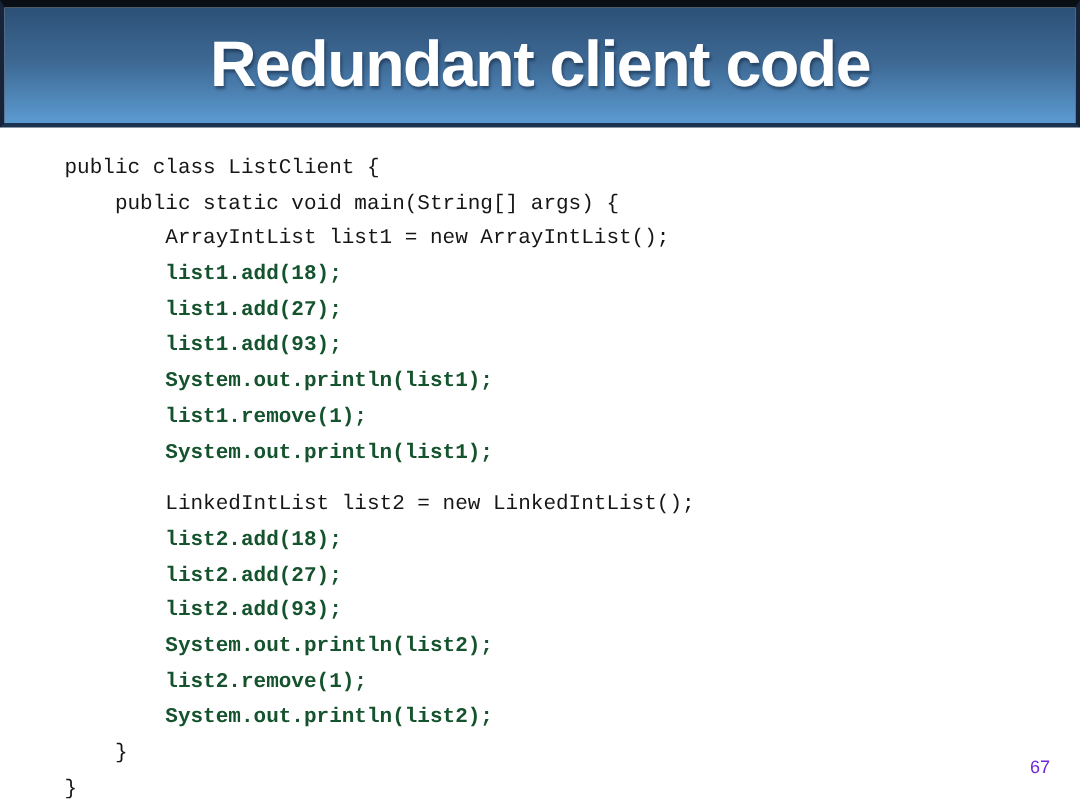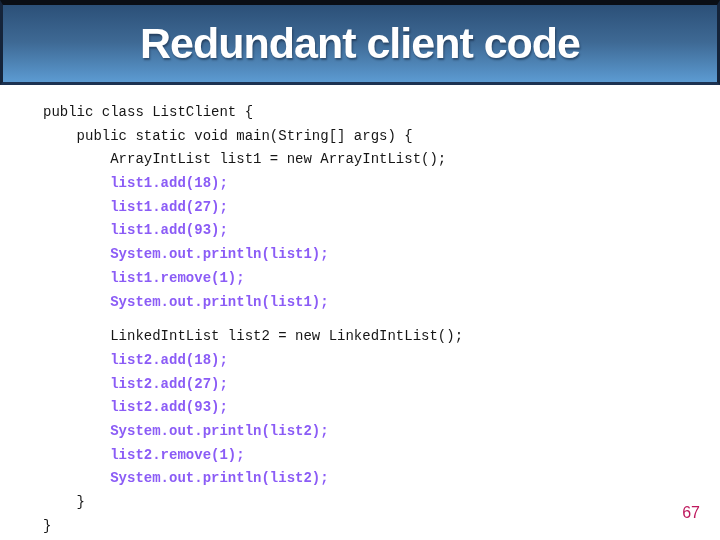--- a/index.html
+++ b/index.html
@@ -47,29 +47,29 @@
     font-family: "Liberation Mono", "DejaVu Sans Mono", monospace;
     font-size: 14px;
     line-height: 23.7px;
     color: #161616;
     white-space: pre;
   }
   .code-line {
     height: 23.7px;
   }
   .code-line.hl {
-    color: #8b5cf6;
+    color: #14532d;
     font-weight: bold;
   }
   .page-number {
     position: absolute;
     top: 504px;
     right: 20px;
-    font-size: 16px;
-    color: #be185d;
+    font-size: 12px;
+    color: #6d28d9;
   }
 </style>
 </head>
 <body>
 
 <div class="banner">
   <h1 class="slide-title">Redundant client code</h1>
 </div>
 
 <div class="code-region"><div class="code-block"><div class="code-line">public class ListClient {</div><div class="code-line">    public static void main(String[] args) {</div><div class="code-line">        ArrayIntList list1 = new ArrayIntList();</div><div class="code-line hl">        list1.add(18);</div><div class="code-line hl">        list1.add(27);</div><div class="code-line hl">        list1.add(93);</div><div class="code-line hl">        System.out.println(list1);</div><div class="code-line hl">        list1.remove(1);</div><div class="code-line hl">        System.out.println(list1);</div></div><div class="code-block" style="margin-top: 11px;"><div class="code-line">        LinkedIntList list2 = new LinkedIntList();</div><div class="code-line hl">        list2.add(18);</div><div class="code-line hl">        list2.add(27);</div><div class="code-line hl">        list2.add(93);</div><div class="code-line hl">        System.out.println(list2);</div><div class="code-line hl">        list2.remove(1);</div><div class="code-line hl">        System.out.println(list2);</div></div><div class="code-block"><div class="code-line">    }</div><div class="code-line">}</div></div></div>

